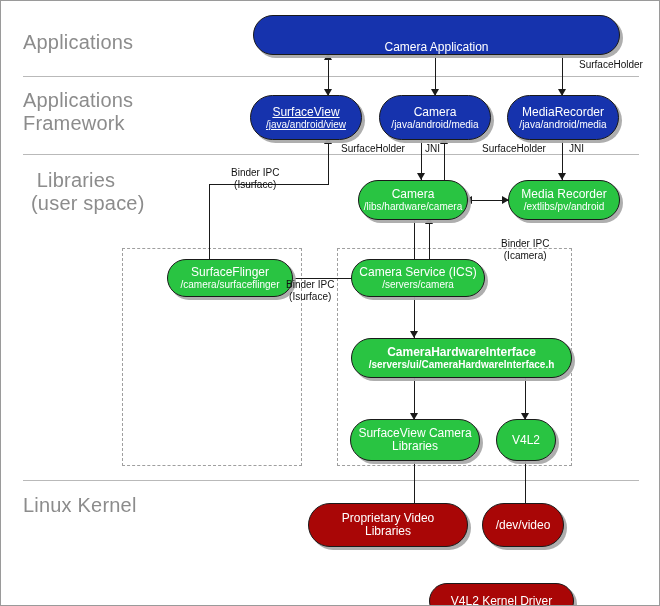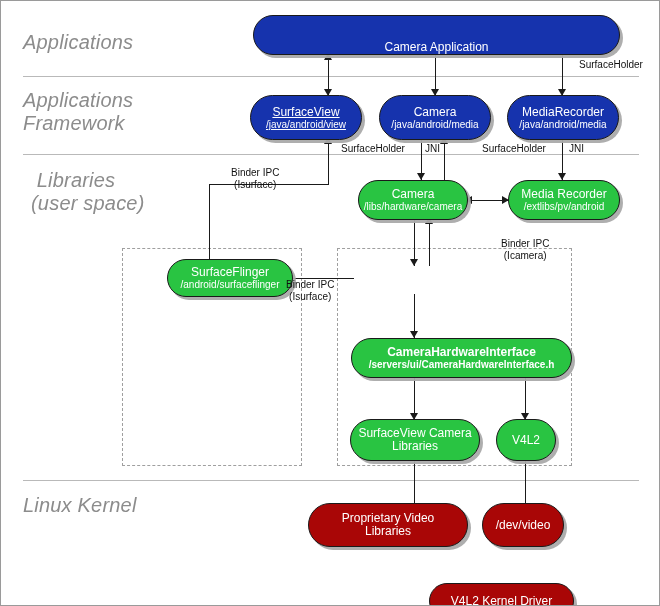--- a/index.html
+++ b/index.html
@@ -1,21 +1,21 @@
 <!DOCTYPE html>
 <html><head>
 <meta charset="utf-8">
 <style>
   html,body{margin:0;padding:0;background:#ffffff;}
   body{font-family:"Liberation Sans",sans-serif;}
   #canvas{position:relative;width:660px;height:606px;background:#ffffff;
           border:1px solid #9a9a9a;box-sizing:border-box;overflow:hidden;}
 
   .layer-label{position:absolute;color:#8c8c8c;font-size:20px;line-height:23px;
-               white-space:pre;letter-spacing:.2px;font-style:italic;}
+               white-space:pre;letter-spacing:.2px;}
 
   .divider{position:absolute;height:1px;background:#b9b9b9;}
 
   .dashbox{position:absolute;border:1px dashed #9f9f9f;box-sizing:border-box;}
 
   
   .node{position:absolute;box-sizing:border-box;border:1px solid #1a1a1a;
         border-radius:999px;color:#ffffff;text-align:center;
         display:flex;flex-direction:column;align-items:center;justify-content:center;
         box-shadow:3px 3px 0 0 rgba(170,170,170,.95);z-index:4;}
@@ -154,23 +154,27 @@
     <span class="t2">/libs/hardware/camera</span>
   </div>
 
   <div class="node green" style="left:507px;top:179px;width:112px;height:40px;">
     <span class="t1">Media Recorder</span>
     <span class="t2">/extlibs/pv/android</span>
   </div>
 
   <div class="node green" style="left:166px;top:258px;width:126px;height:38px;">
     <span class="t1">SurfaceFlinger</span>
-    <span class="t2">/android/surfaceflinger</span>
-  </div>
-
+    <span class="t2">/camera/surfaceflinger</span>
+  </div>
+
+  <div class="node green" style="left:350px;top:258px;width:134px;height:38px;">
+    <span class="t1">Camera Service (ICS)</span>
+    <span class="t2">/servers/camera</span>
+  </div>
 
   <div class="node green" style="left:350px;top:337px;width:221px;height:40px;font-weight:bold;">
     <span class="t1">CameraHardwareInterface</span>
     <span class="t2">/servers/ui/CameraHardwareInterface.h</span>
   </div>
 
   <div class="node green" style="left:349px;top:418px;width:130px;height:42px;">
     <span class="t1">SurfaceView Camera</span>
     <span class="t1">Libraries</span>
   </div>

